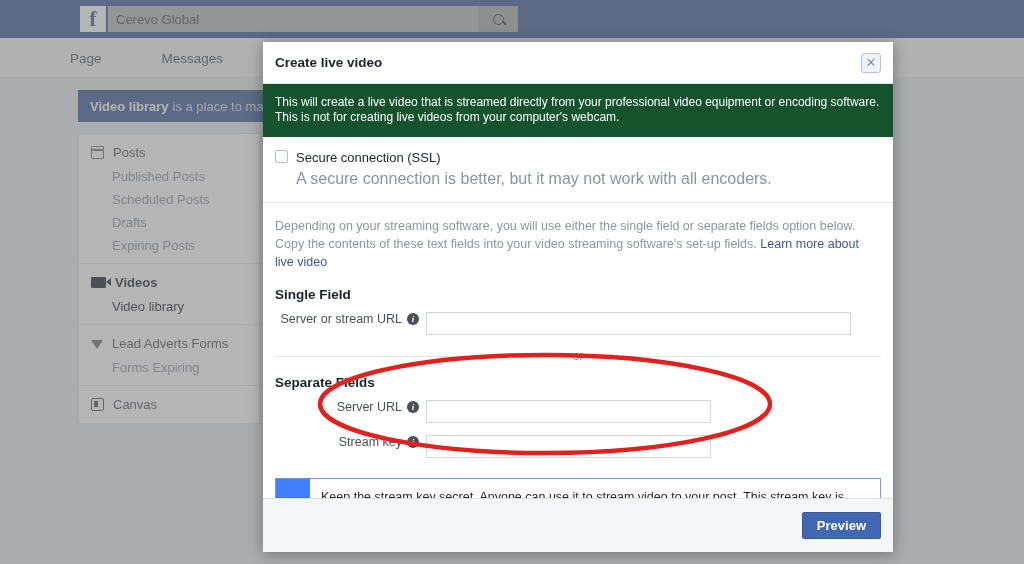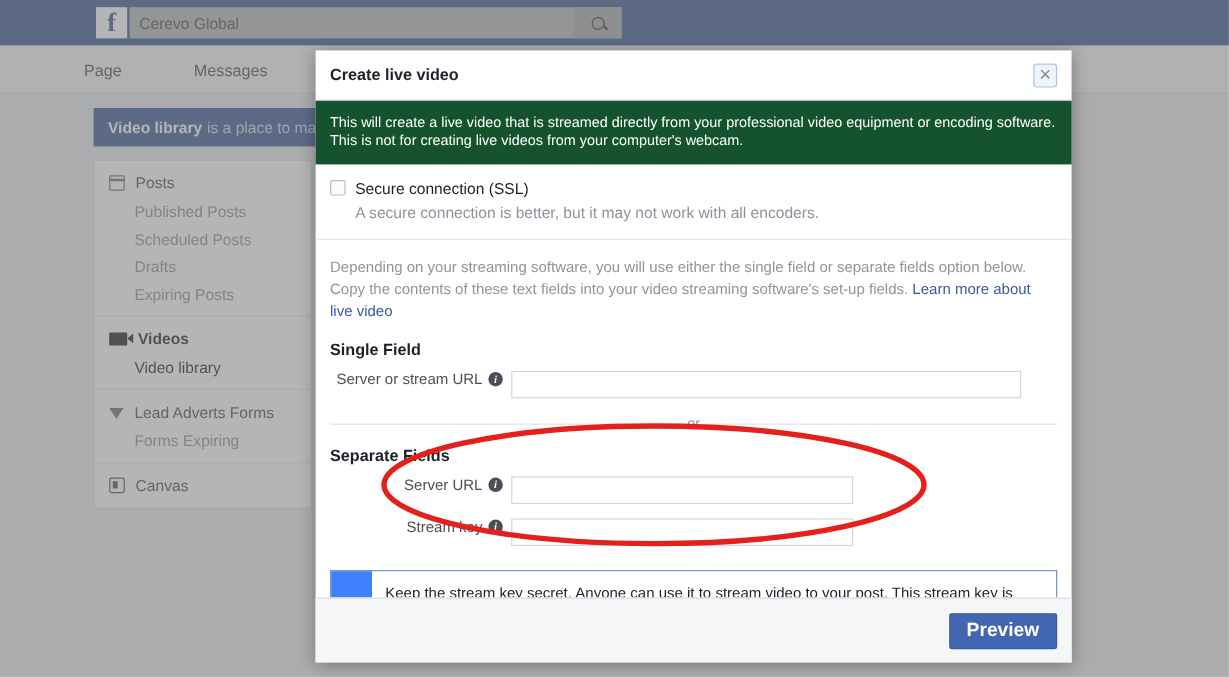--- a/index.html
+++ b/index.html
@@ -248,21 +248,21 @@
   .checkbox {
     width: 13px; height: 13px;
     border: 1px solid #b9bdc4;
     background: #fafbfc;
     border-radius: 2px;
     flex: none;
     cursor: pointer;
   }
   .ssl-label { font-size: 13px; color: #1d2129; }
   .ssl-hint {
-    font-size: 13px;
+    font-size: 16px;
     color: #8d949e;
     margin: 5px 0 0 21px;
   }
 
   .depends {
     padding: 14px 12px 6px 12px;
     font-size: 12.5px;
     line-height: 18px;
     color: #90949c;
   }
@@ -368,21 +368,21 @@
     display: flex;
     align-items: center;
     justify-content: flex-end;
     padding-right: 12px;
     flex: none;
   }
   .preview-btn {
     background: #4267b2;
     border: 1px solid #3a5a9b;
     color: #ffffff;
-    font-size: 16px;
+    font-size: 13px;
     font-weight: bold;
     padding: 5px 14px;
     border-radius: 2px;
     cursor: pointer;
     font-family: "Liberation Sans", sans-serif;
   }
 
   
   #annotation {
     position: absolute;

